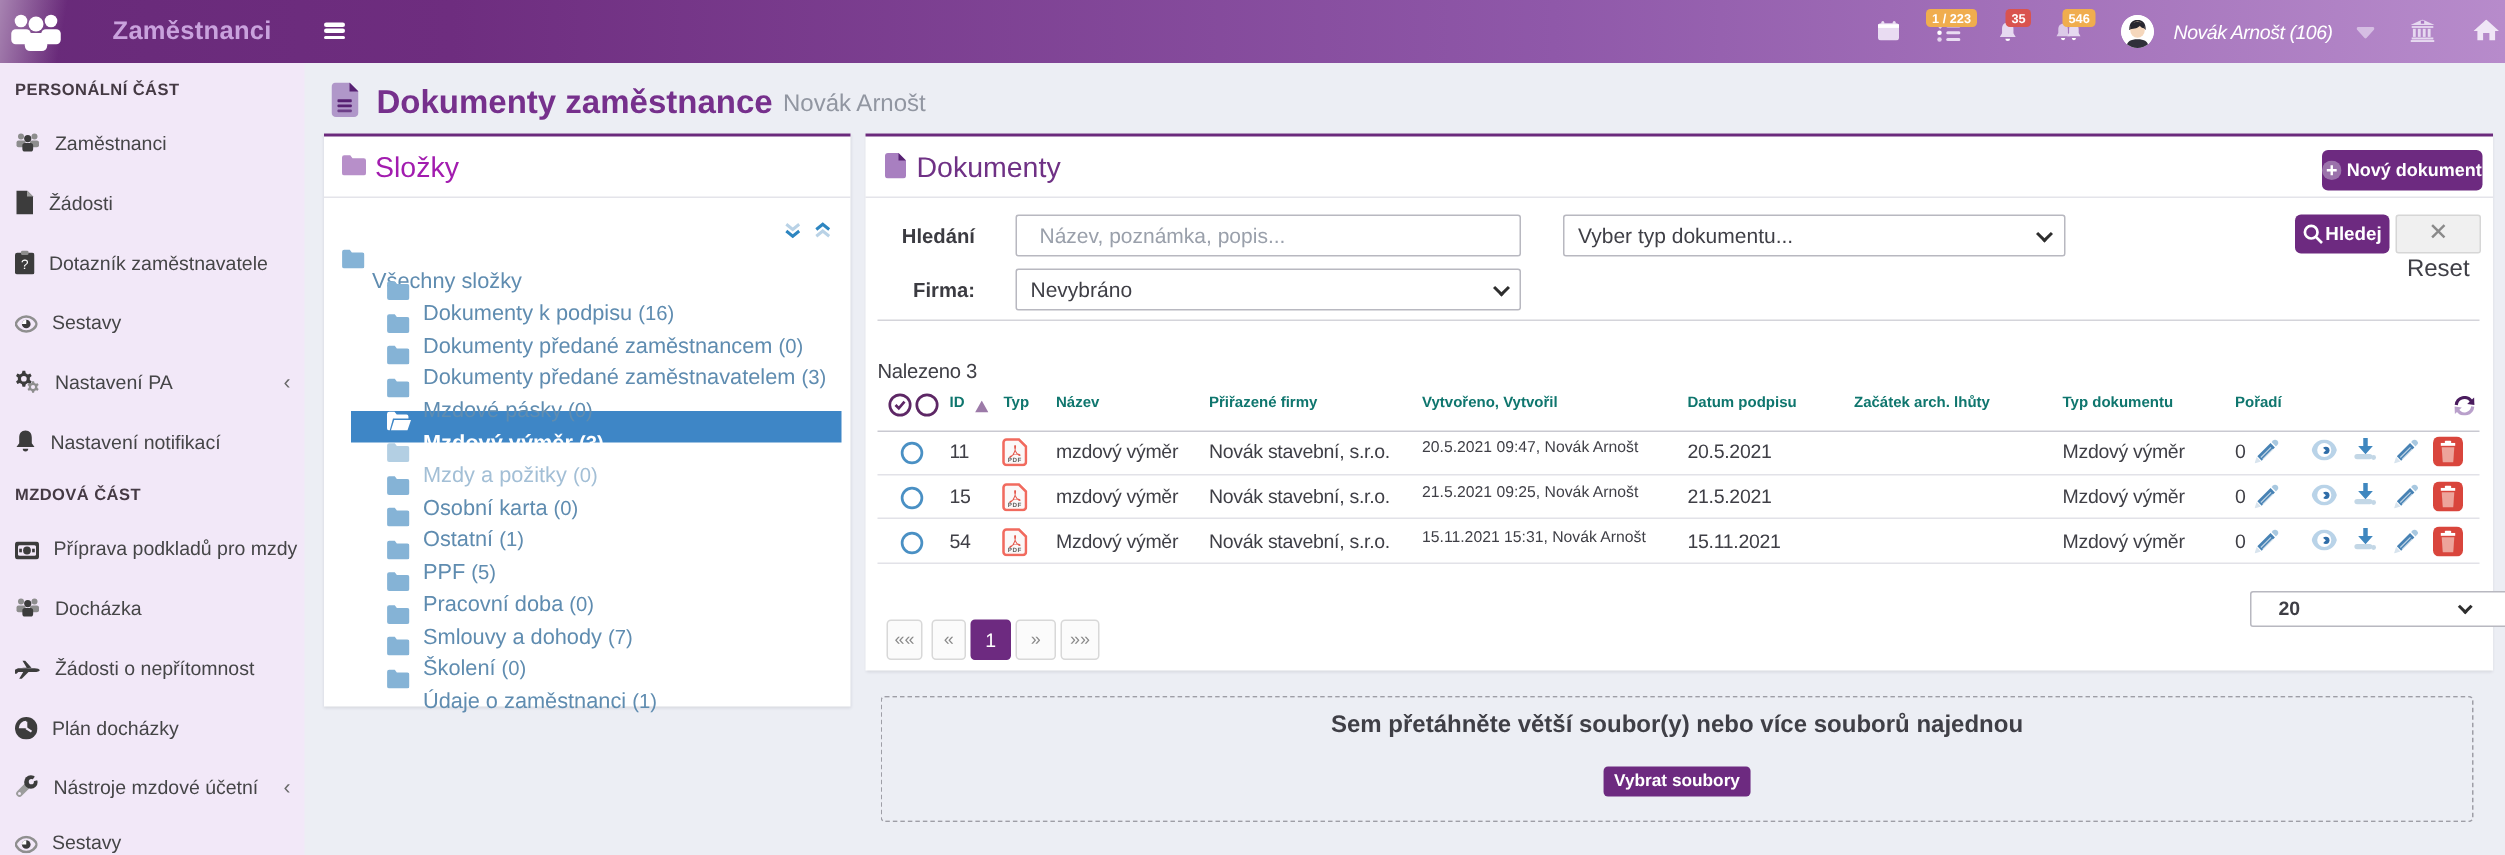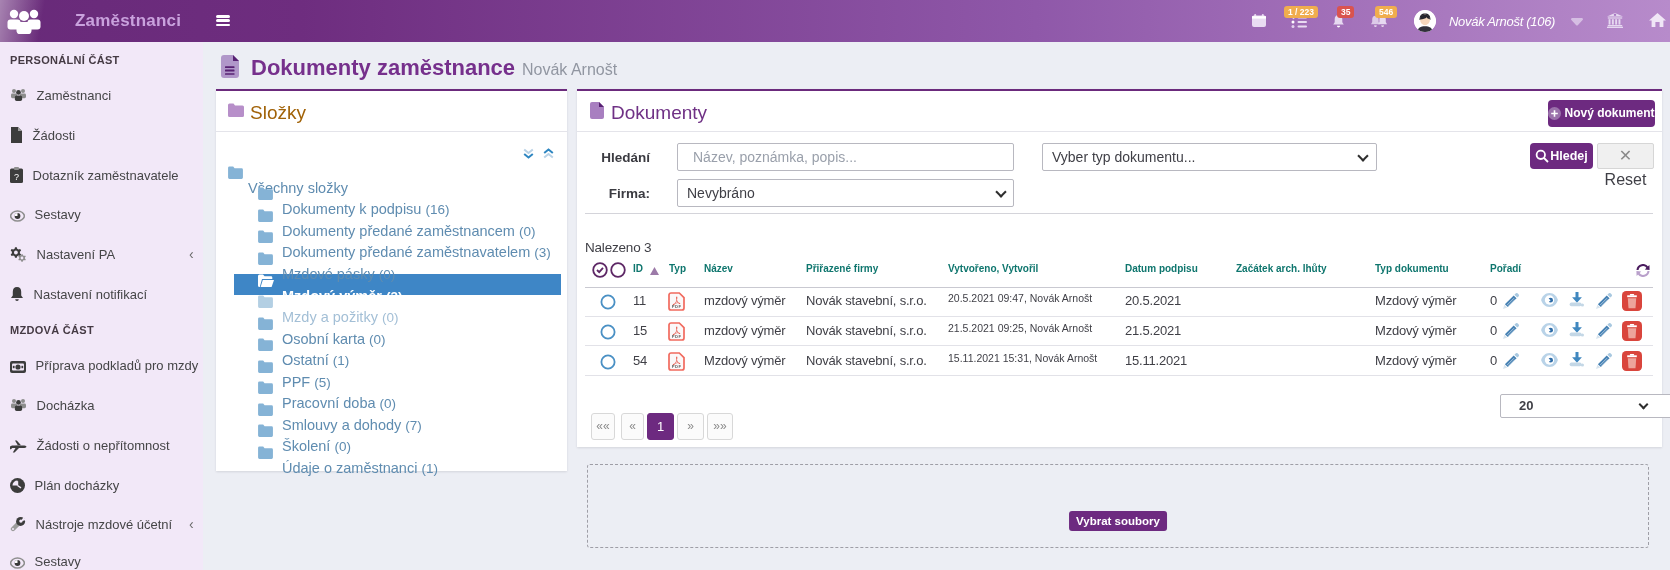--- a/index.html
+++ b/index.html
@@ -30,21 +30,21 @@
 
 
 .ptitle-ico { position:absolute; left:221px; top:55px; }
 .ptitle { position:absolute; left:251px; top:55px; font-size:22px; font-weight:bold; color:#76308c; }
 .psub { position:absolute; left:522px; top:61px; font-size:16px; color:#9196a1; }
 
 .card { position:absolute; background:#fff; border-top:2px solid #6b2a7c; box-shadow:0 1px 2px rgba(40,40,60,.12); }
 .card1 { left:216px; top:89px; width:351px; height:382px; }
 .card2 { left:577px; top:89px; width:1085px; height:358px; }
 .chead { position:absolute; left:0; top:0; right:0; height:41px; border-bottom:1px solid #e4e4ea; }
-.chead .ttl { position:absolute; left:34px; top:11px; font-size:19px; color:#a16207; }
+.chead .ttl { position:absolute; left:34px; top:11px; font-size:19px; color:#a21caf; }
 .card2 .chead .ttl { color:#6f3185; }
 
 
 .trow { position:absolute; font-size:14.5px; color:#5f8cb0; white-space:nowrap;margin-top:15px; }
 .trow .cnt { font-size:13.5px; }
 .tsel { position:absolute; left:234px; top:274px; width:327px; height:21px; background:#3e86c6; }
 
 
 .inp { position:absolute; border:1px solid #b8b8c0; border-radius:2px; background:#fff; font-size:14px; color:#3f3f46; }
 .lbl { position:absolute; font-size:13.5px; font-weight:bold; color:#3b3b41; text-align:right; }
@@ -531,14 +531,15 @@
 
 <div class="pbtn" style="left:591px;width:24px;">««</div>
 <div class="pbtn" style="left:621px;width:23px;">«</div>
 <div class="pbtn act" style="left:647px;width:27px;">1</div>
 <div class="pbtn" style="left:677px;width:27px;">»</div>
 <div class="pbtn" style="left:707px;width:26px;">»»</div>
 <div class="inp" style="left:1500px;top:394px;width:176px;height:24px;line-height:22px;padding-left:18px;font-size:13px;font-weight:bold;">20</div>
 <div class="caret" style="left:1640px;top:401px;width:7px;height:7px;"></div>
 
 <div class="dropzone">
+  <div class="dz-text">Sem přetáhněte větší soubor(y) nebo více souborů najednou</div>
   <div class="dz-btn">Vybrat soubory</div>
 </div>
 
 </body></html>

